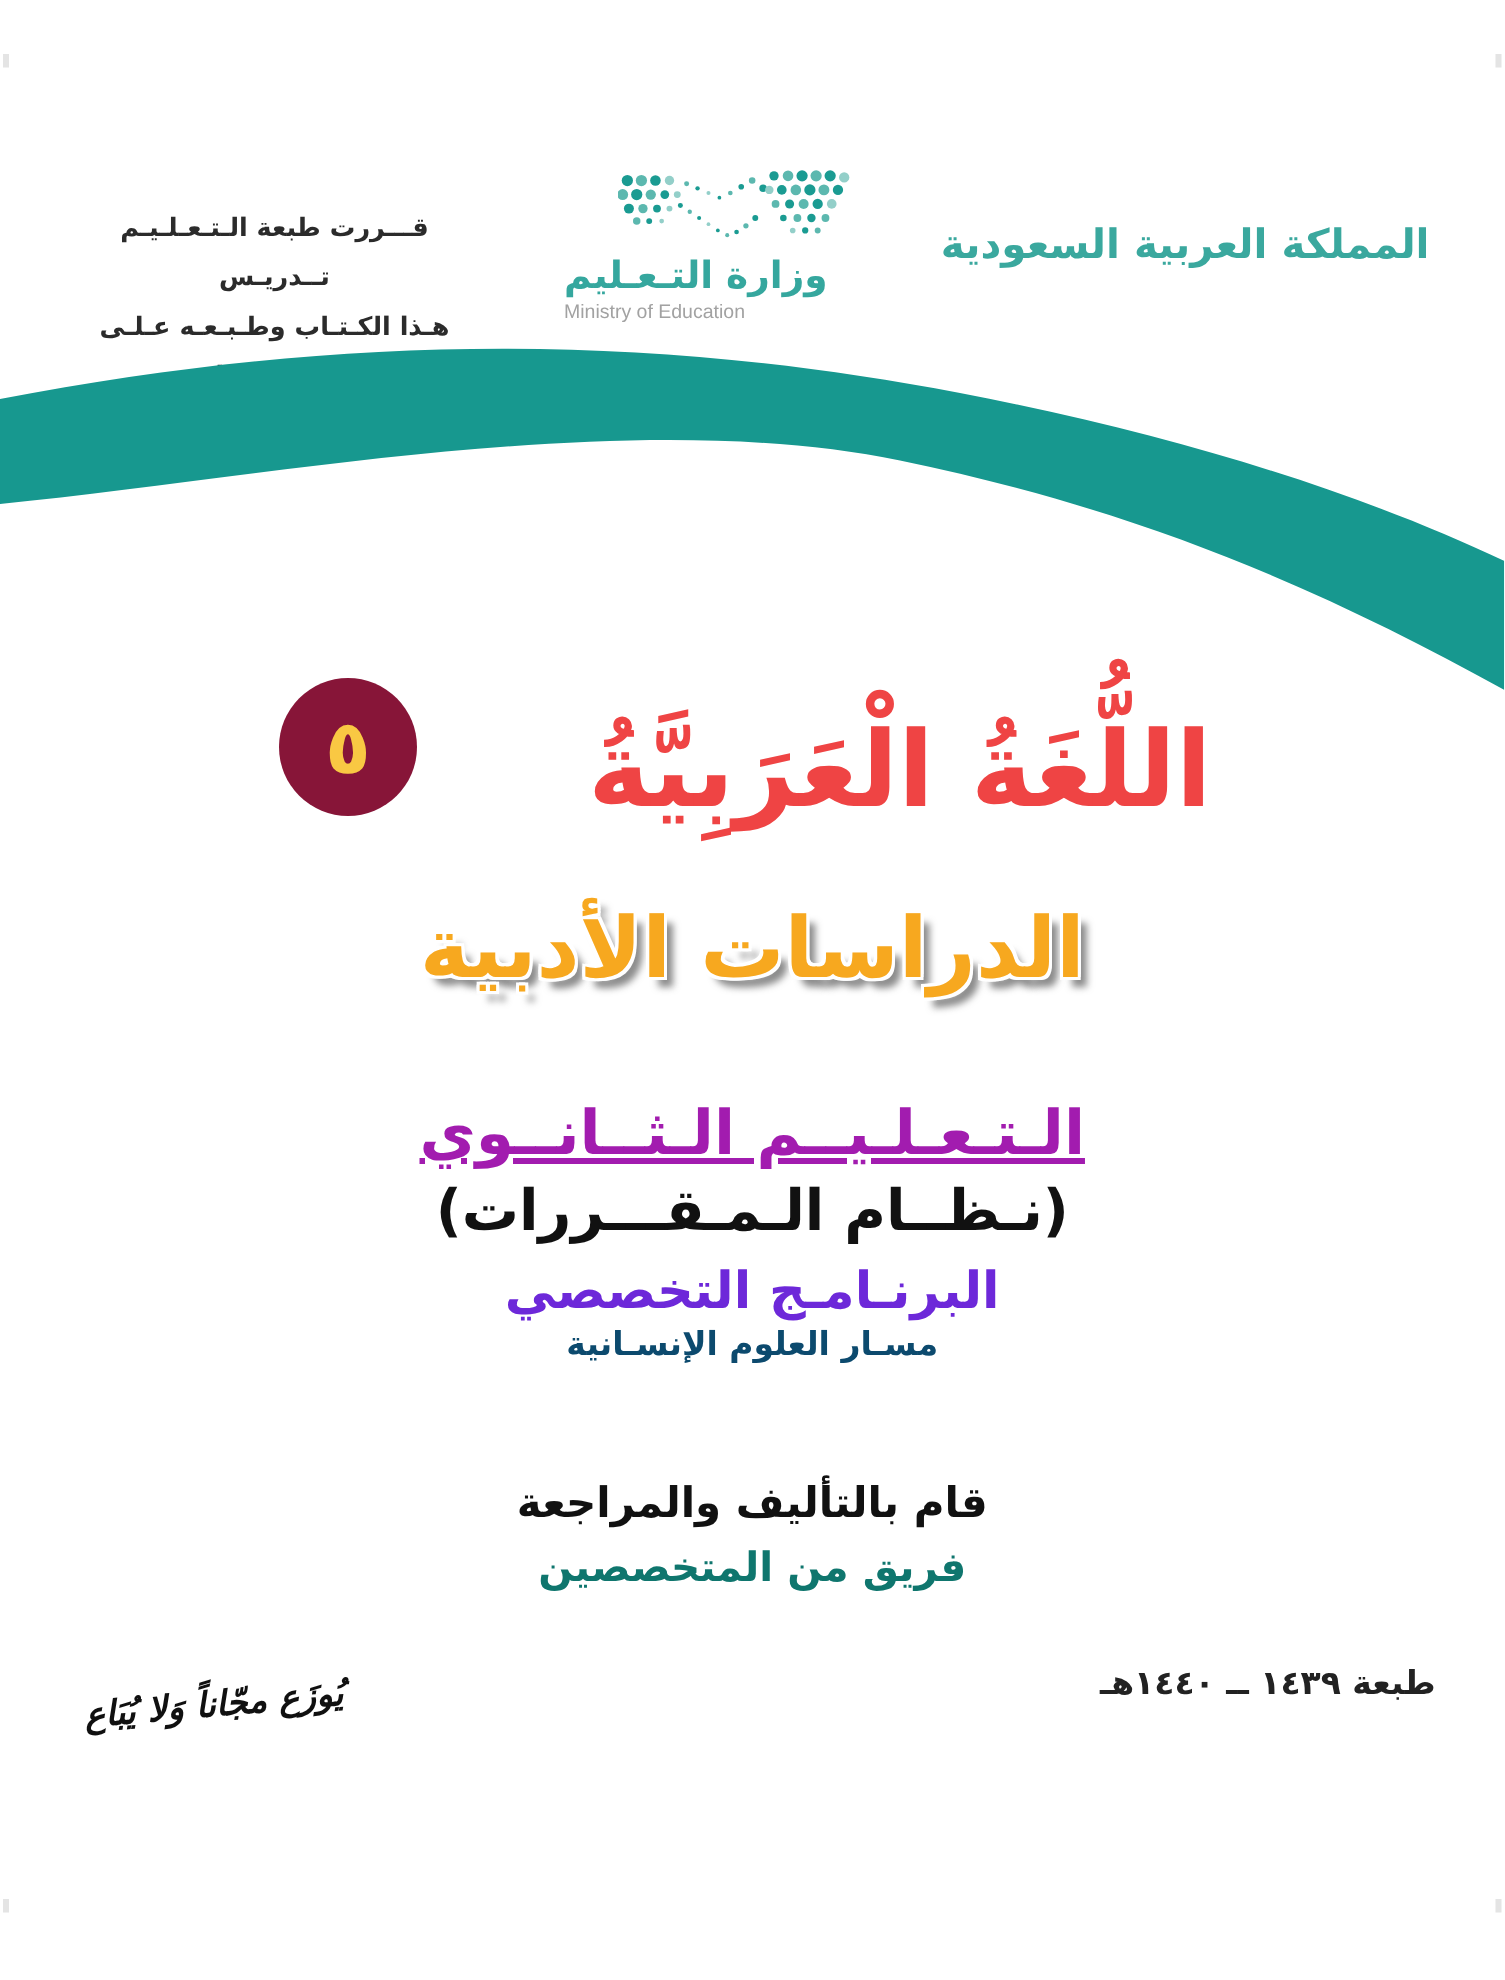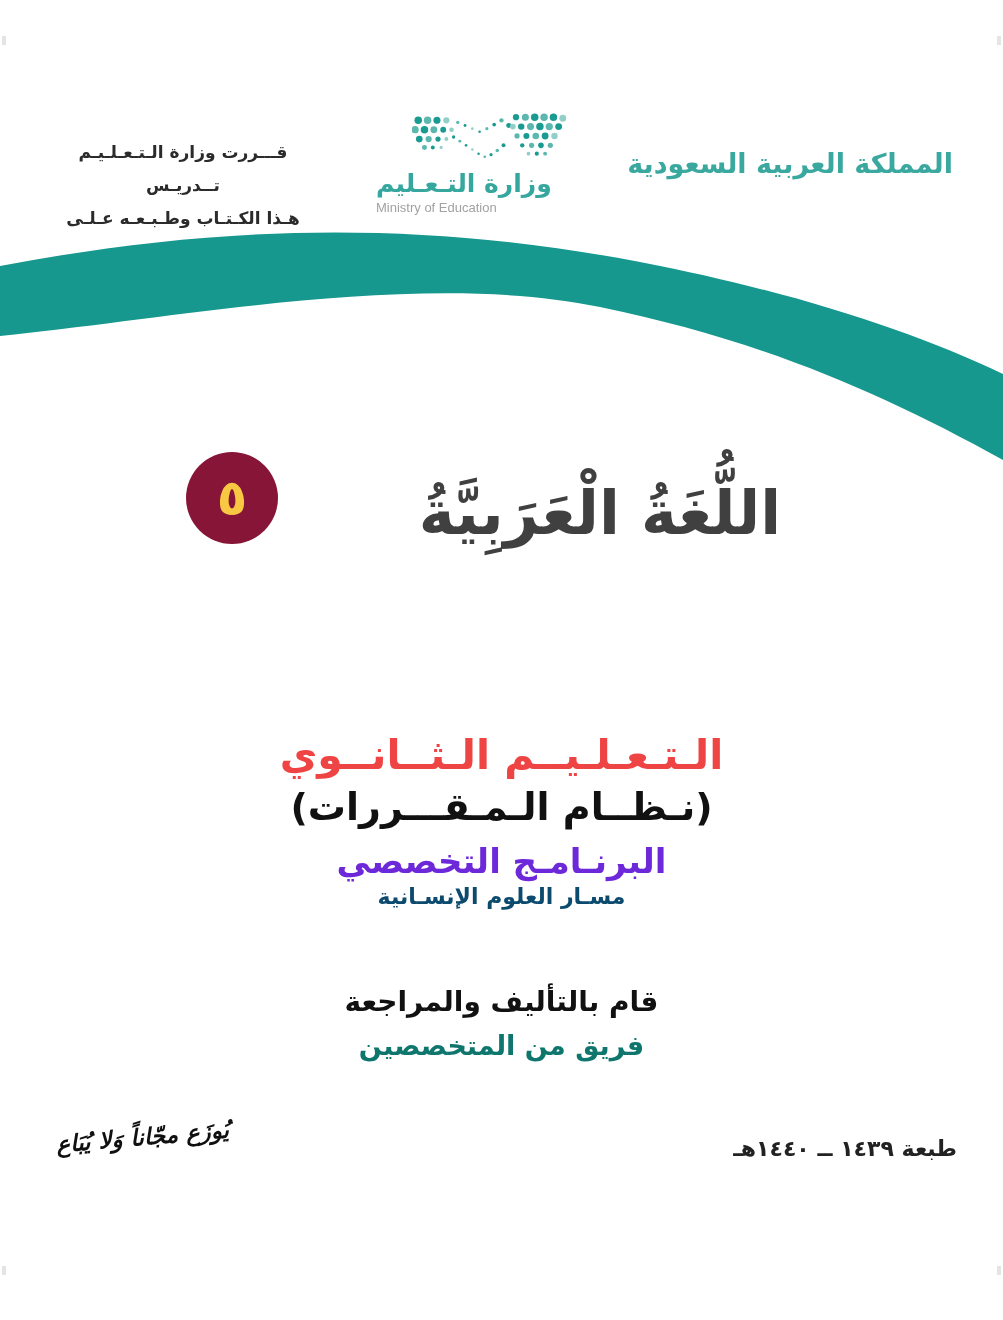--- a/index.html
+++ b/index.html
@@ -20,44 +20,44 @@
   
   .kingdom{position:absolute;top:148px;right:50px;direction:rtl;
            font-size:27px;font-weight:600;color:#3aa89e;}
 
   
   .swoosh{position:absolute;top:0;left:0;pointer-events:none;}
 
   
   .book-title{position:absolute;top:420px;left:250px;width:700px;height:185px;
               display:flex;align-items:center;justify-content:center;direction:rtl;
-              font-size:61px;font-weight:bold;color:#404040;white-space:nowrap;}
+              font-size:70px;font-weight:bold;color:#ef4444;white-space:nowrap;}
   .badge{position:absolute;top:452px;left:186px;width:92px;height:92px;border-radius:50%;
          background:#871538;display:flex;align-items:center;justify-content:center;}
   .badge-number{font-size:50px;font-weight:bold;color:#f9c843;line-height:1;}
 
   
   .subject{position:absolute;top:600px;left:0;width:100%;text-align:center;direction:rtl;
            font-size:56px;font-weight:bold;color:#f7a81f;
            text-shadow:-2px -2px 0 #fff,2px -2px 0 #fff,-2px 2px 0 #fff,2px 2px 0 #fff,
                        -2px 0 0 #fff,2px 0 0 #fff,0 -2px 0 #fff,0 2px 0 #fff,
                        6px 7px 5px rgba(110,110,110,0.8);}
 
   .centerline{position:absolute;left:0;width:100%;text-align:center;direction:rtl;font-weight:bold;}
-  .stage{top:731px;font-size:41px;color:#ef4444;}
+  .stage{top:731px;font-size:41px;color:#a21caf;text-decoration:underline;}
   .system{top:785px;font-size:38px;color:#111111;}
   .track{top:841px;font-size:34px;color:#6d28d9;}
   .path{top:884px;font-size:22px;color:#0c4a6e;}
 
   .authors1{top:985px;font-size:28px;color:#111111;}
   .authors2{top:1030px;font-size:27px;color:#0f766e;}
 
   
   .edition{position:absolute;top:1106px;right:46px;direction:rtl;text-align:right;
-           font-size:22px;font-weight:bold;color:#222222;line-height:34px;margin-top:26px;}
+           font-size:22px;font-weight:bold;color:#222222;line-height:34px;}
   .edition-greg{padding-right:18px;}
 
   
   .free-note{position:absolute;top:1124px;left:56px;direction:rtl;
              font-size:23px;font-style:italic;font-weight:600;color:#101010;
              transform:rotate(-5deg);}
 
   
   .print-mark{position:absolute;width:4px;height:9px;background:#d9d9d9;opacity:0.7;}
   .pm-tl{top:36px;left:2px;} .pm-tr{top:36px;right:2px;}
@@ -67,21 +67,21 @@
 <body>
 
 <div class="page">
 
   <div class="print-mark pm-tl"></div>
   <div class="print-mark pm-tr"></div>
   <div class="print-mark pm-bl"></div>
   <div class="print-mark pm-br"></div>
 
   <div class="decree">
-    <div>قـــررت وزارة الـتـعـلـيـم تــدريـس</div>
+    <div>قـــررت طبعة الـتـعـلـيـم تــدريـس</div>
     <div>هـذا الكـتـاب وطـبـعـه عـلـى نفـقـتـهـا</div>
   </div>
 
   <div class="logo">
     <svg class="logo-dots" width="156" height="50" viewBox="0 0 150 48" aria-hidden="true">
       <circle class="d1" cx="6" cy="8" r="3.6"></circle>
         <circle class="d2" cx="15" cy="8" r="3.6"></circle>
         <circle class="d1" cx="24" cy="8" r="3.4"></circle>
         <circle class="d3" cx="33" cy="8" r="3.0"></circle>
       <circle class="d2" cx="3" cy="17" r="3.5"></circle>
@@ -152,20 +152,21 @@
              C 880 392, 760 340, 600 307
              C 420 270, 180 318, 0 336 Z" fill="#17988f"></path>
   </svg>
 
   <div class="book-title">اللُّغَةُ الْعَرَبِيَّةُ</div>
 
   <div class="badge">
     <span class="badge-number">٥</span>
   </div>
 
+  <div class="subject">الدراسات الأدبية</div>
 
   <div class="centerline stage">الـتـعـلـيــم الـثــانــوي</div>
   <div class="centerline system">(نـظــام الـمـقـــررات)</div>
   <div class="centerline track">البرنـامـج التخصصي</div>
   <div class="centerline path">مسـار العلوم الإنسـانية</div>
 
   <div class="centerline authors1">قام بالتأليف والمراجعة</div>
   <div class="centerline authors2">فريق من المتخصصين</div>
 
   <div class="edition">

